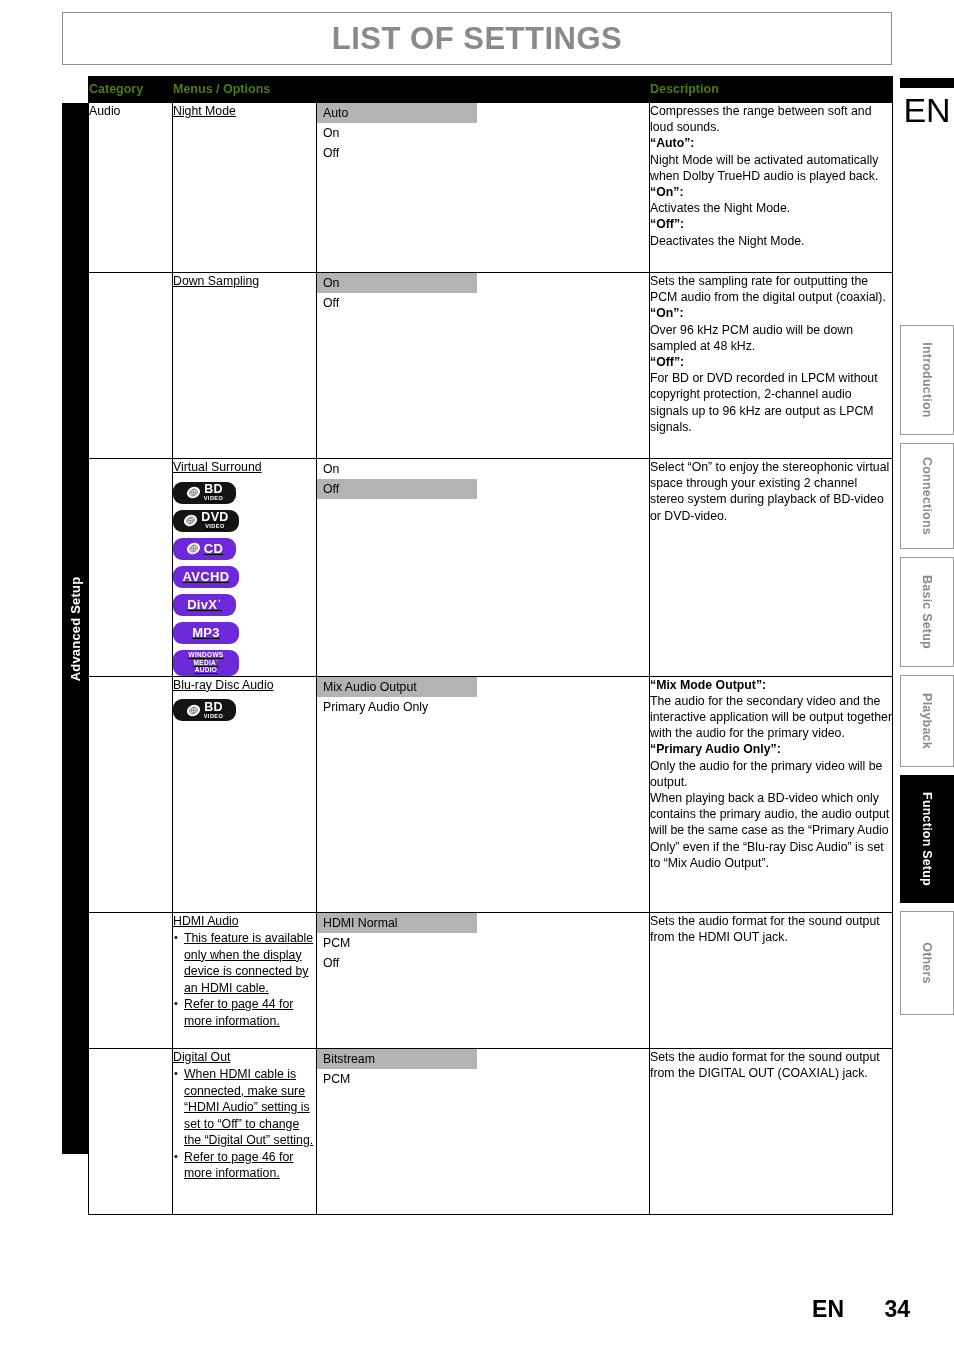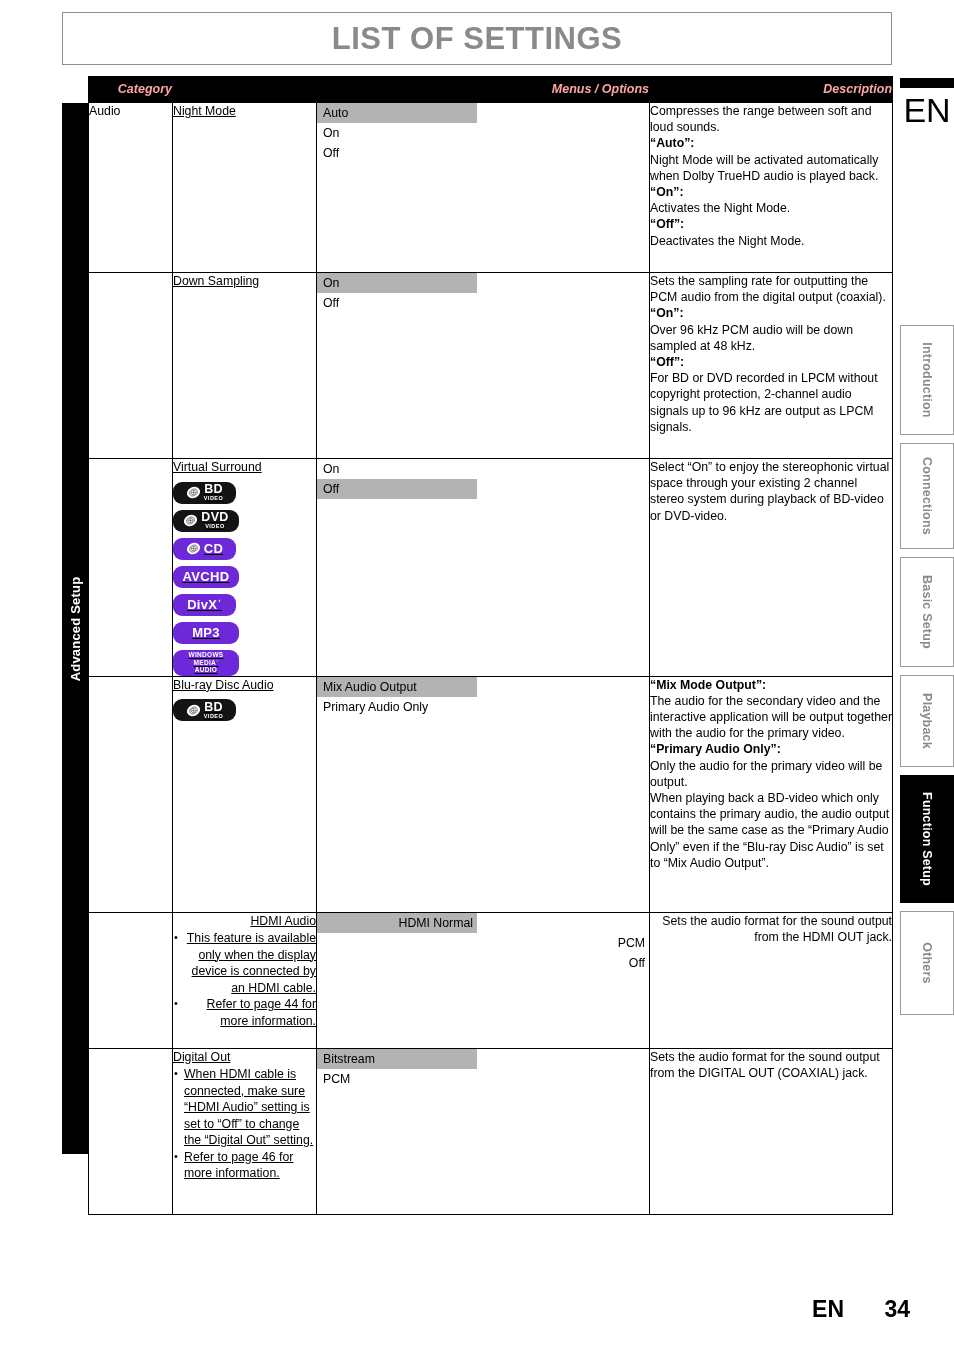--- a/index.html
+++ b/index.html
@@ -124,29 +124,28 @@
     table-layout: fixed;
   }
   table.settings th,
   table.settings td {
     border: 1px solid #000;
     vertical-align: top;
     padding: 0;
   }
   thead th {
     background: #000;
-    color: #fca5a5;
+    color: #4d7c0f;
     font-size: 12.5px;
     font-weight: bold;
-    text-align: right;
+    text-align: left;
     height: 25px;
     line-height: 25px;
     padding: 0 4px;
     border: 1px solid #000;
-    font-style: italic;
   }
 
   
   col.c-category { width: 84px; }
   col.c-menu     { width: 144px; }
   col.c-options  { width: 333px; }
   col.c-desc     { width: 243px; }
 
   td.cat-cell {
     padding: 5px 4px 4px 6px;
@@ -463,21 +462,21 @@
           </ul>
         </td>
         <td class="desc-cell">
           <span class="dl"><b>“Mix Mode Output”:</b></span>
           <span class="dl">The audio for the secondary video and the interactive application will be output together with the audio for the primary video.</span>
           <span class="dl"><b>“Primary Audio Only”:</b></span>
           <span class="dl">Only the audio for the primary video will be output.</span>
           <span class="dl">When playing back a BD-video which only contains the primary audio, the audio output will be the same case as the “Primary Audio Only” even if the “Blu-ray Disc Audio” is set to “Mix Audio Output”.</span>
         </td>
       </tr>
-      <tr style="height: 136px; text-align: right;">
+      <tr style="height: 136px;">
         <td class="cat-cell"></td>
         <td class="menu-cell">
           <div>HDMI Audio</div>
           <ul class="note-list">
             <li>This feature is available only when the display device is connected by an HDMI cable.</li>
             <li>Refer to page 44 for more information.</li>
           </ul>
         </td>
         <td class="opt-cell">
           <ul class="opt-list">

